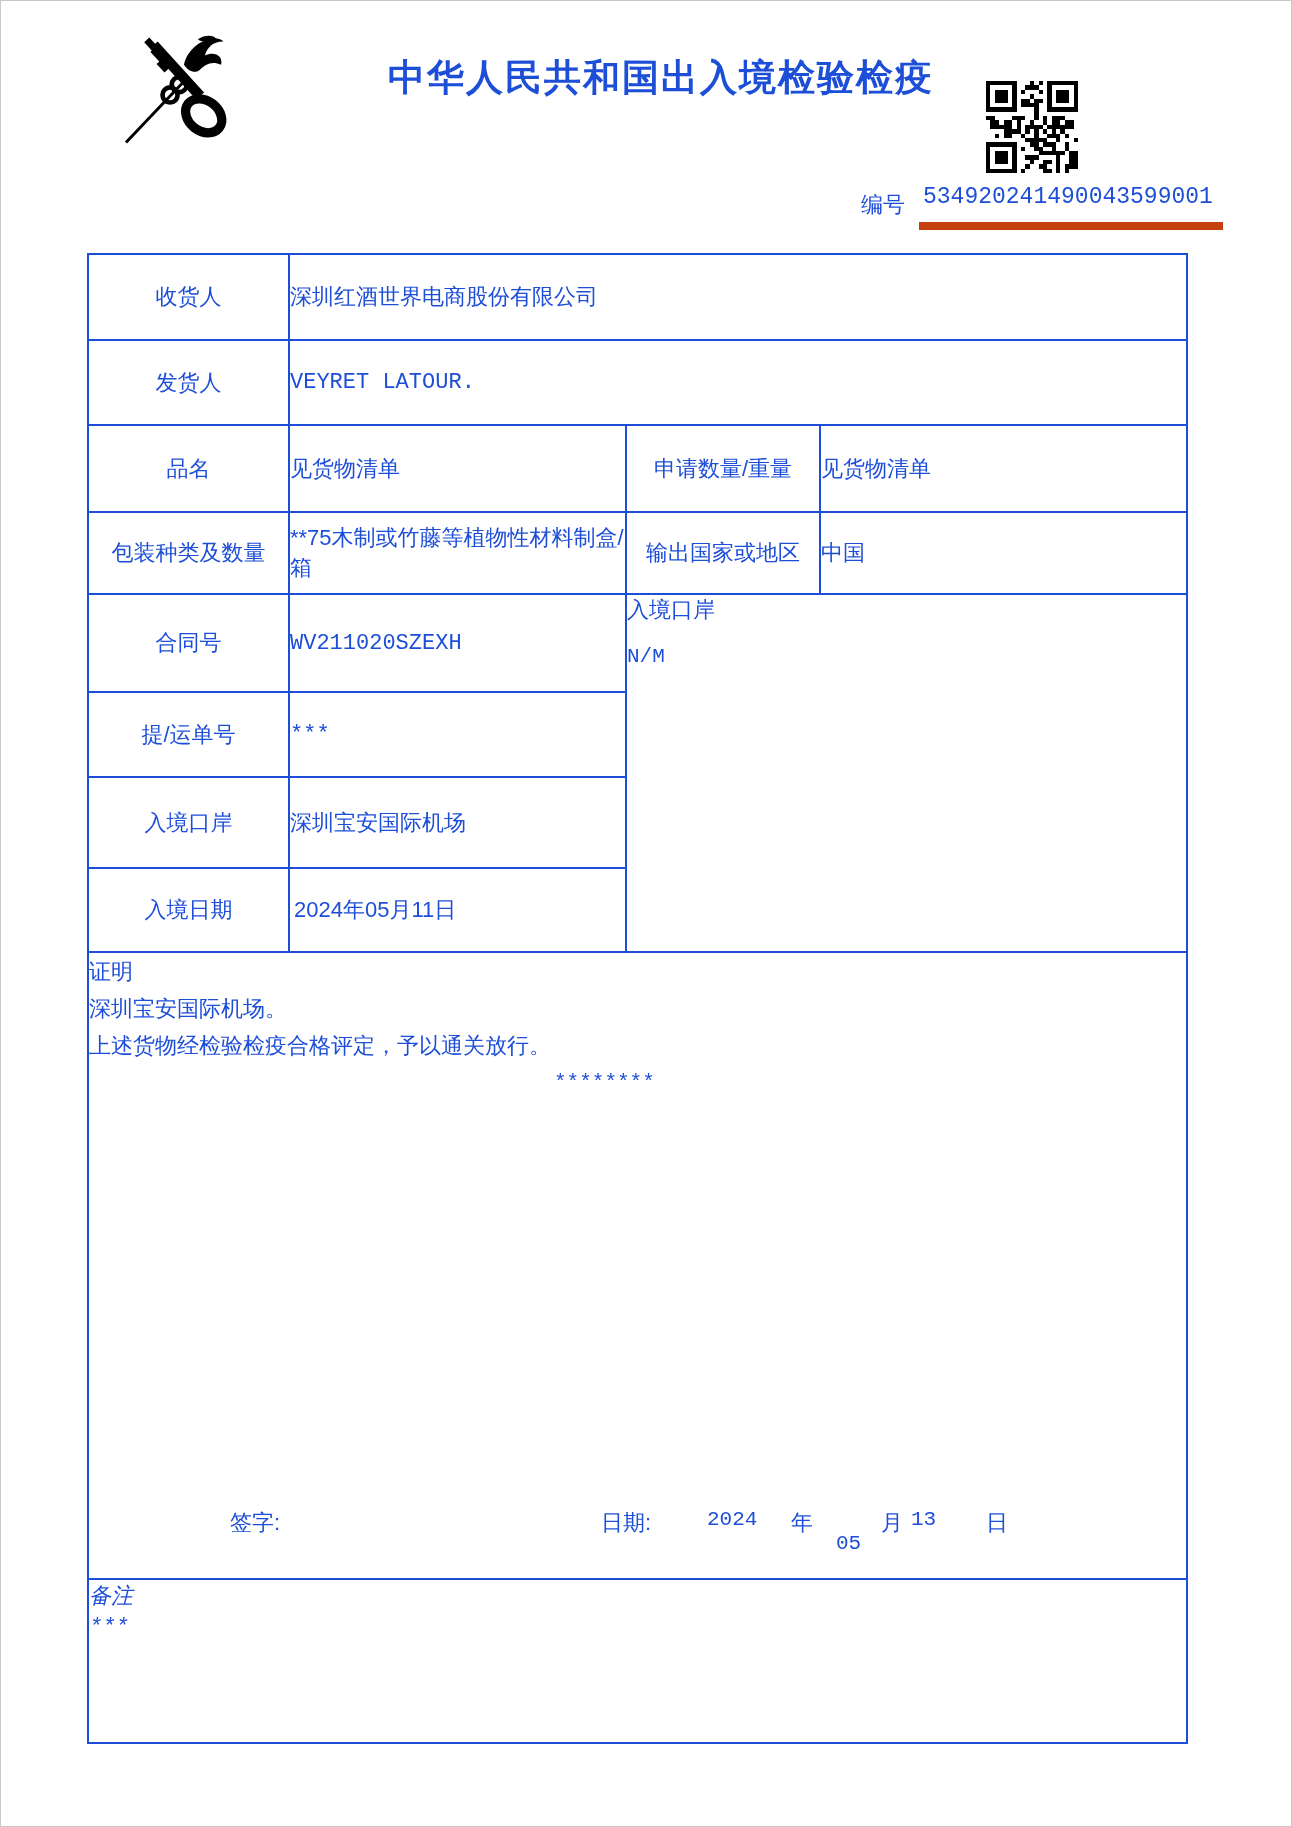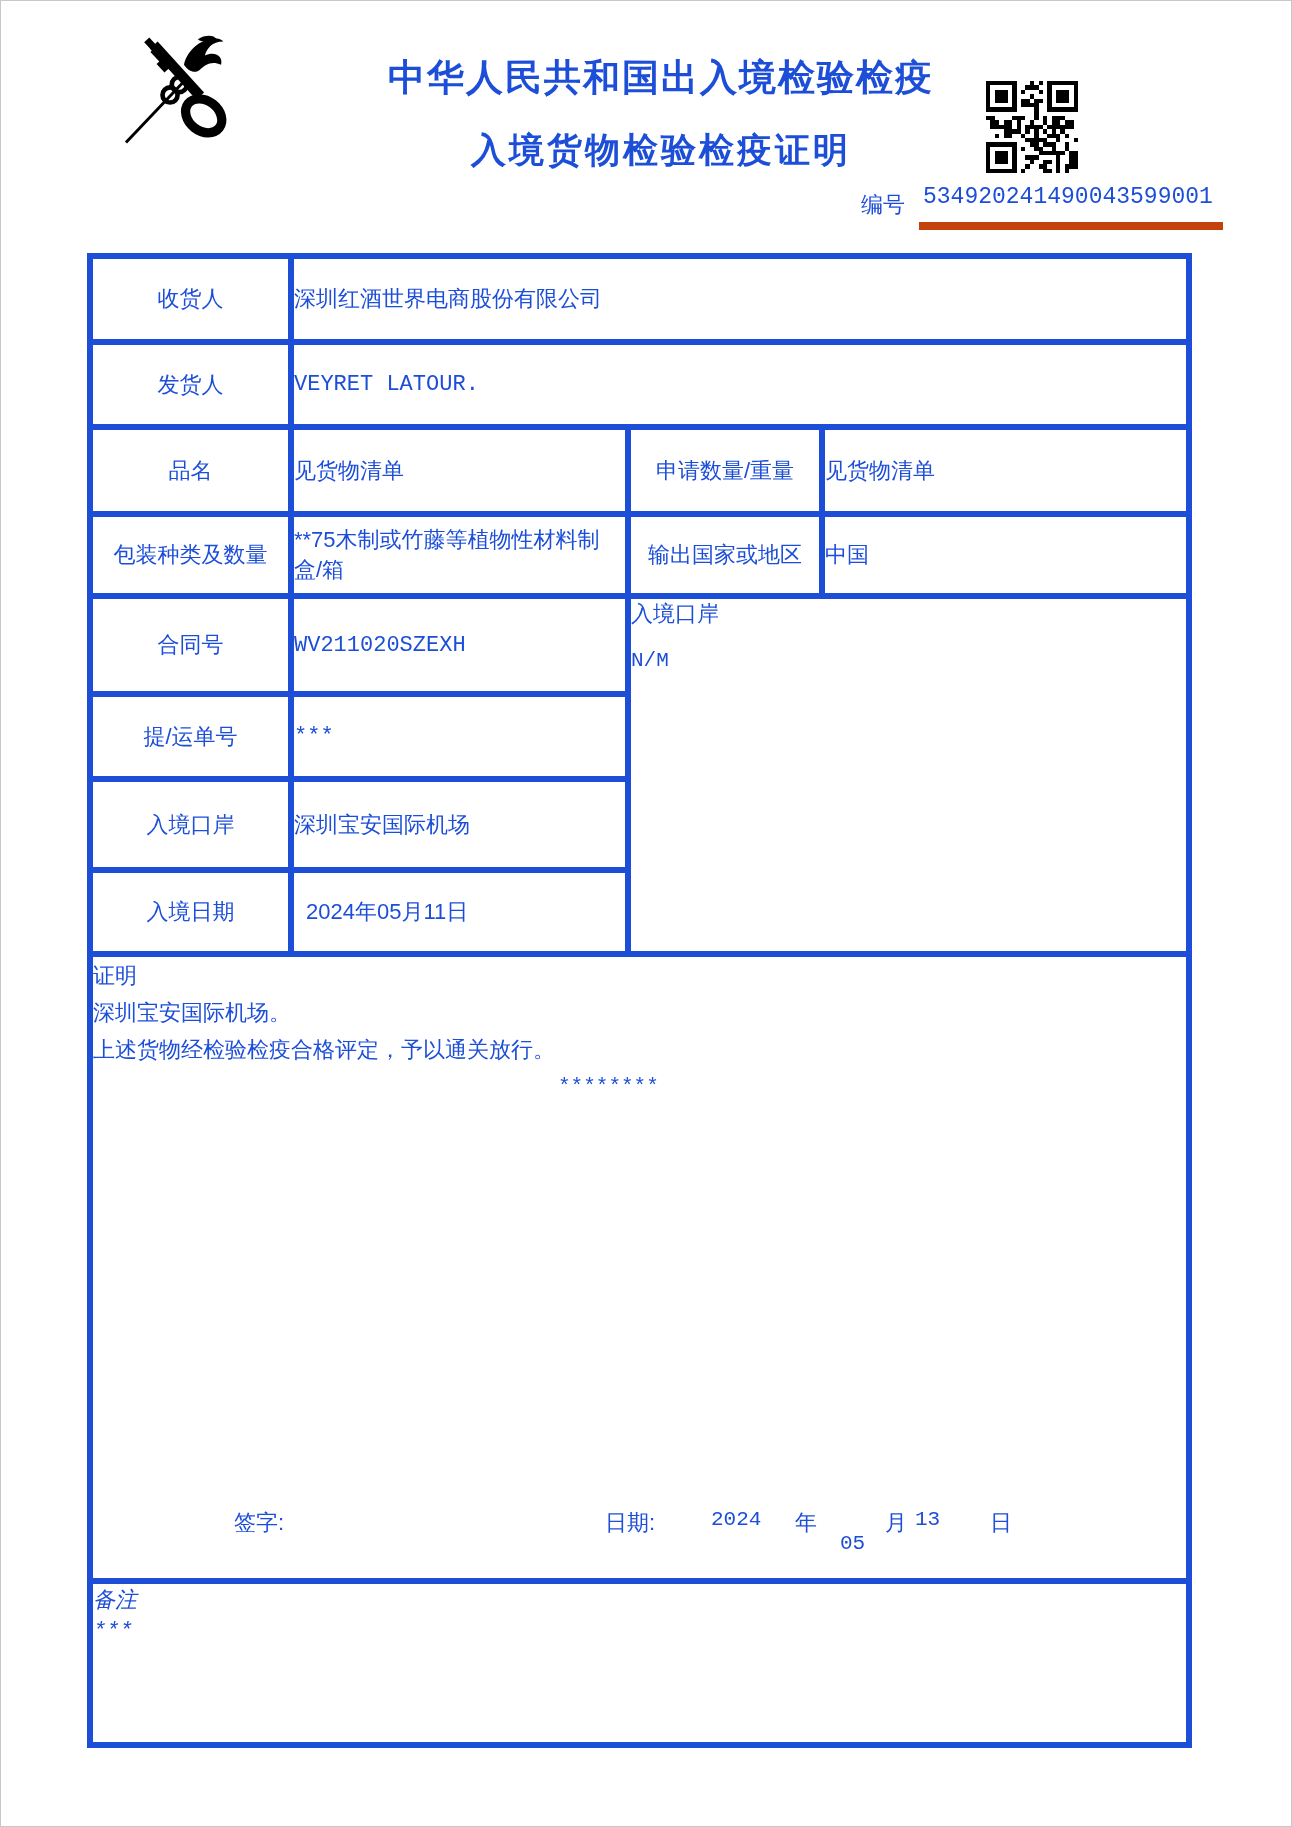--- a/index.html
+++ b/index.html
@@ -34,21 +34,21 @@
     font-family:"Liberation Mono","DejaVu Sans Mono",monospace;
     font-size:23px;letter-spacing:0px;
     border-bottom:8px solid #c2410c;padding:0 10px 12px 4px;
   }
   
   table.grid{
     position:absolute;left:86px;top:252px;width:1099px;
     border-collapse:collapse;table-layout:fixed;
   }
   table.grid td{
-    border:6px solid #1d4ed8;
+    border:2px solid #1d4ed8;
     font-size:22px;
     padding:0;
     overflow:hidden;
   }
   td.lab{text-align:center;vertical-align:middle;}
   td.val{vertical-align:middle;padding:4px 10px 4px 8px;}
   .mono{font-family:"Liberation Mono","DejaVu Sans Mono",monospace;font-size:21px;}
   td.marks{vertical-align:top;padding:12px 10px 4px 10px;}
   .marks-val{margin-top:20px;}
   td.cert{vertical-align:top;position:relative;padding:6px 10px 4px 9px;}
@@ -85,21 +85,20 @@
     <ellipse cx="73" cy="74" rx="17" ry="13" fill="none" stroke="#000" stroke-width="8" transform="rotate(38 73 74)"></ellipse>
 
     <circle cx="44" cy="56" r="6.5" fill="none" stroke="#000" stroke-width="4"></circle>
     <circle cx="52" cy="47" r="6.5" fill="none" stroke="#000" stroke-width="4"></circle>
 
     <path d="M56 30 C60 12 82 2 90 10 C80 10 76 16 74 22 C82 18 90 22 88 30 C80 26 74 30 70 34 C66 38 60 36 56 30 Z" fill="#000"></path>
     <path d="M68 8 C74 4 82 4 84 8 C78 8 72 12 68 8 Z" fill="#000"></path>
   </svg>
 
   <div class="title1">中华人民共和国出入境检验检疫</div>
-  <div class="title2">入境货物检验检疫证明</div>
 
   <svg class="qr" id="qr-svg" viewBox="0 0 21 21" shape-rendering="crispEdges" aria-hidden="true">
       <rect x="0" y="0" width="1" height="1" fill="#000"></rect>
       <rect x="1" y="0" width="1" height="1" fill="#000"></rect>
       <rect x="2" y="0" width="1" height="1" fill="#000"></rect>
       <rect x="3" y="0" width="1" height="1" fill="#000"></rect>
       <rect x="4" y="0" width="1" height="1" fill="#000"></rect>
       <rect x="5" y="0" width="1" height="1" fill="#000"></rect>
       <rect x="6" y="0" width="1" height="1" fill="#000"></rect>
       <rect x="10" y="0" width="1" height="1" fill="#000"></rect>
@@ -362,21 +361,21 @@
     <tr style="height:85px">
       <td class="lab">提/运单号</td>
       <td class="val mono">***</td>
     </tr>
     <tr style="height:91px">
       <td class="lab">入境口岸</td>
       <td class="val">深圳宝安国际机场</td>
     </tr>
     <tr style="height:84px">
       <td class="lab">入境日期</td>
-      <td class="val" style="padding-left:12px">2024年05月11日</td>
+      <td class="val" style="padding-left:4px">2024年05月11日</td>
     </tr>
     <tr style="height:627px">
       <td class="cert" colspan="4">
         <div class="cert-line">证明</div>
         <div class="cert-line">深圳宝安国际机场。</div>
         <div class="cert-line">上述货物经检验检疫合格评定，予以通关放行。</div>
         <div class="stars mono">********</div>
         <div class="signrow">
           <span class="sp-sign">签字:</span>
           <span class="sp-datelbl">日期:</span>

